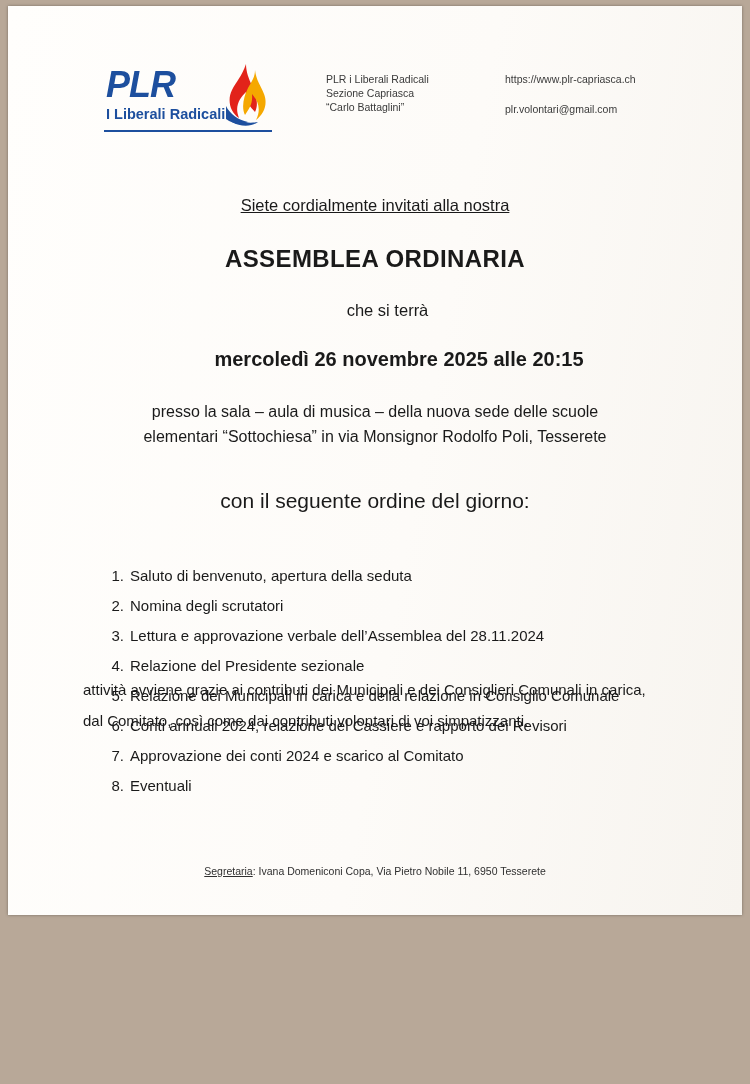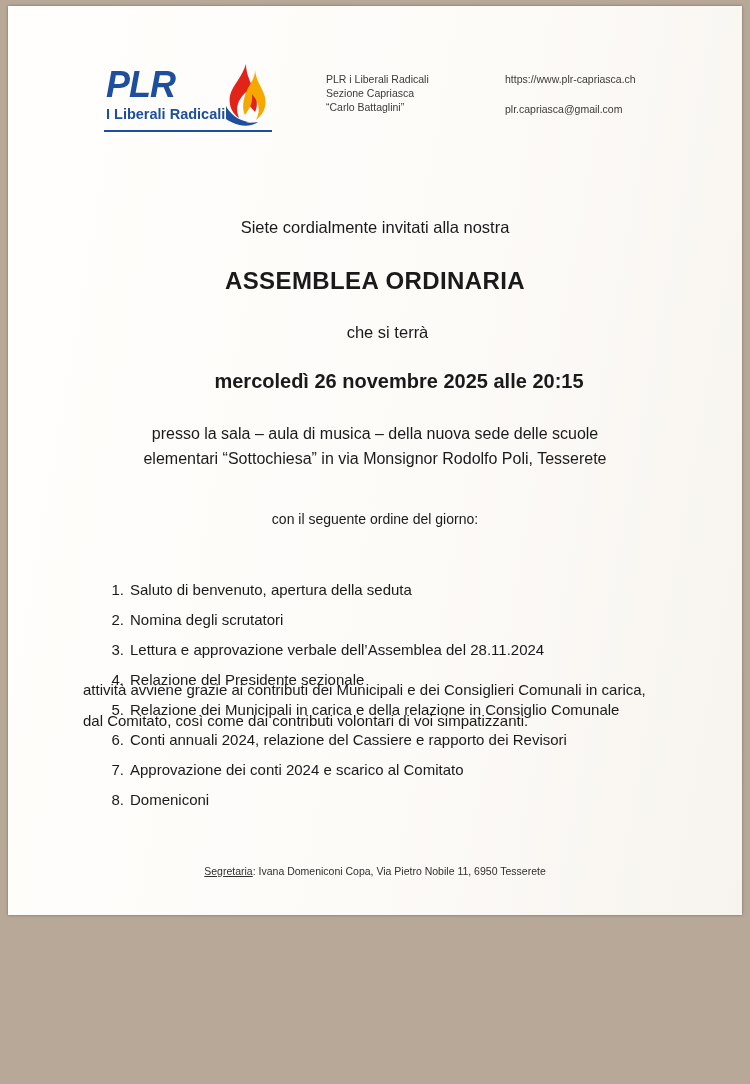--- a/index.html
+++ b/index.html
@@ -109,21 +109,22 @@
   .line-center {
     text-align: center;
     color: #1a1a1a;
   }
   .greeting {
     font-size: 16.5px;
     margin-top: 0;
   }
   .invite {
     font-size: 16.5px;
-    margin-top: 32px;
+    margin-top: 10px;
+    text-decoration: underline;
   }
   .assembly {
     font-size: 24px;
     font-weight: bold;
     letter-spacing: 0.4px;
     margin-top: 30px;
   }
   .heldon {
     font-size: 16.5px;
     margin-top: 28px;
@@ -134,21 +135,21 @@
     font-weight: bold;
     margin-top: 28px;
     padding-left: 48px;
   }
   .venue {
     font-size: 16px;
     line-height: 25px;
     margin-top: 28px;
   }
   .agenda-intro {
-    font-size: 14px;
+    font-size: 21px;
     margin-top: 40px;
   }
 
   .agenda {
     margin: 48px 0 0 0;
     padding: 0;
     list-style: none;
     color: #1a1a1a;
   }
   .agenda li {
@@ -210,21 +211,21 @@
       </div>
 
       <div class="hdr-col1">
         <div>PLR i Liberali Radicali</div>
         <div>Sezione Capriasca</div>
         <div class="q">“Carlo Battaglini”</div>
       </div>
 
       <div class="hdr-col2">
         <div>https://www.plr-capriasca.ch</div>
-        <div class="mail">plr.capriasca@gmail.com</div>
+        <div class="mail">plr.volontari@gmail.com</div>
       </div>
 
     </div>
 
     <div class="body-wrap">
       <div class="line-center invite">Siete cordialmente invitati alla nostra</div>
       <div class="line-center assembly">ASSEMBLEA ORDINARIA</div>
       <div class="line-center heldon">che si terrà</div>
       <div class="line-center datetime">mercoledì 26 novembre 2025 alle 20:15</div>
       <div class="line-center venue">
@@ -257,21 +258,21 @@
         <li>
           <span class="num">6.</span>
           <span>Conti annuali 2024, relazione del Cassiere e rapporto dei Revisori</span>
         </li>
         <li>
           <span class="num">7.</span>
           <span>Approvazione dei conti 2024 e scarico al Comitato</span>
         </li>
         <li>
           <span class="num">8.</span>
-          <span>Domeniconi</span>
+          <span>Eventuali</span>
         </li>
       </ol>
     </div>
 
     <div class="closing">
       <div>attività avviene grazie ai contributi dei Municipali e dei Consiglieri Comunali in carica,</div>
       <div>dal Comitato, così come dai contributi volontari di voi simpatizzanti.</div>
     </div>
 
     <div class="footer">

